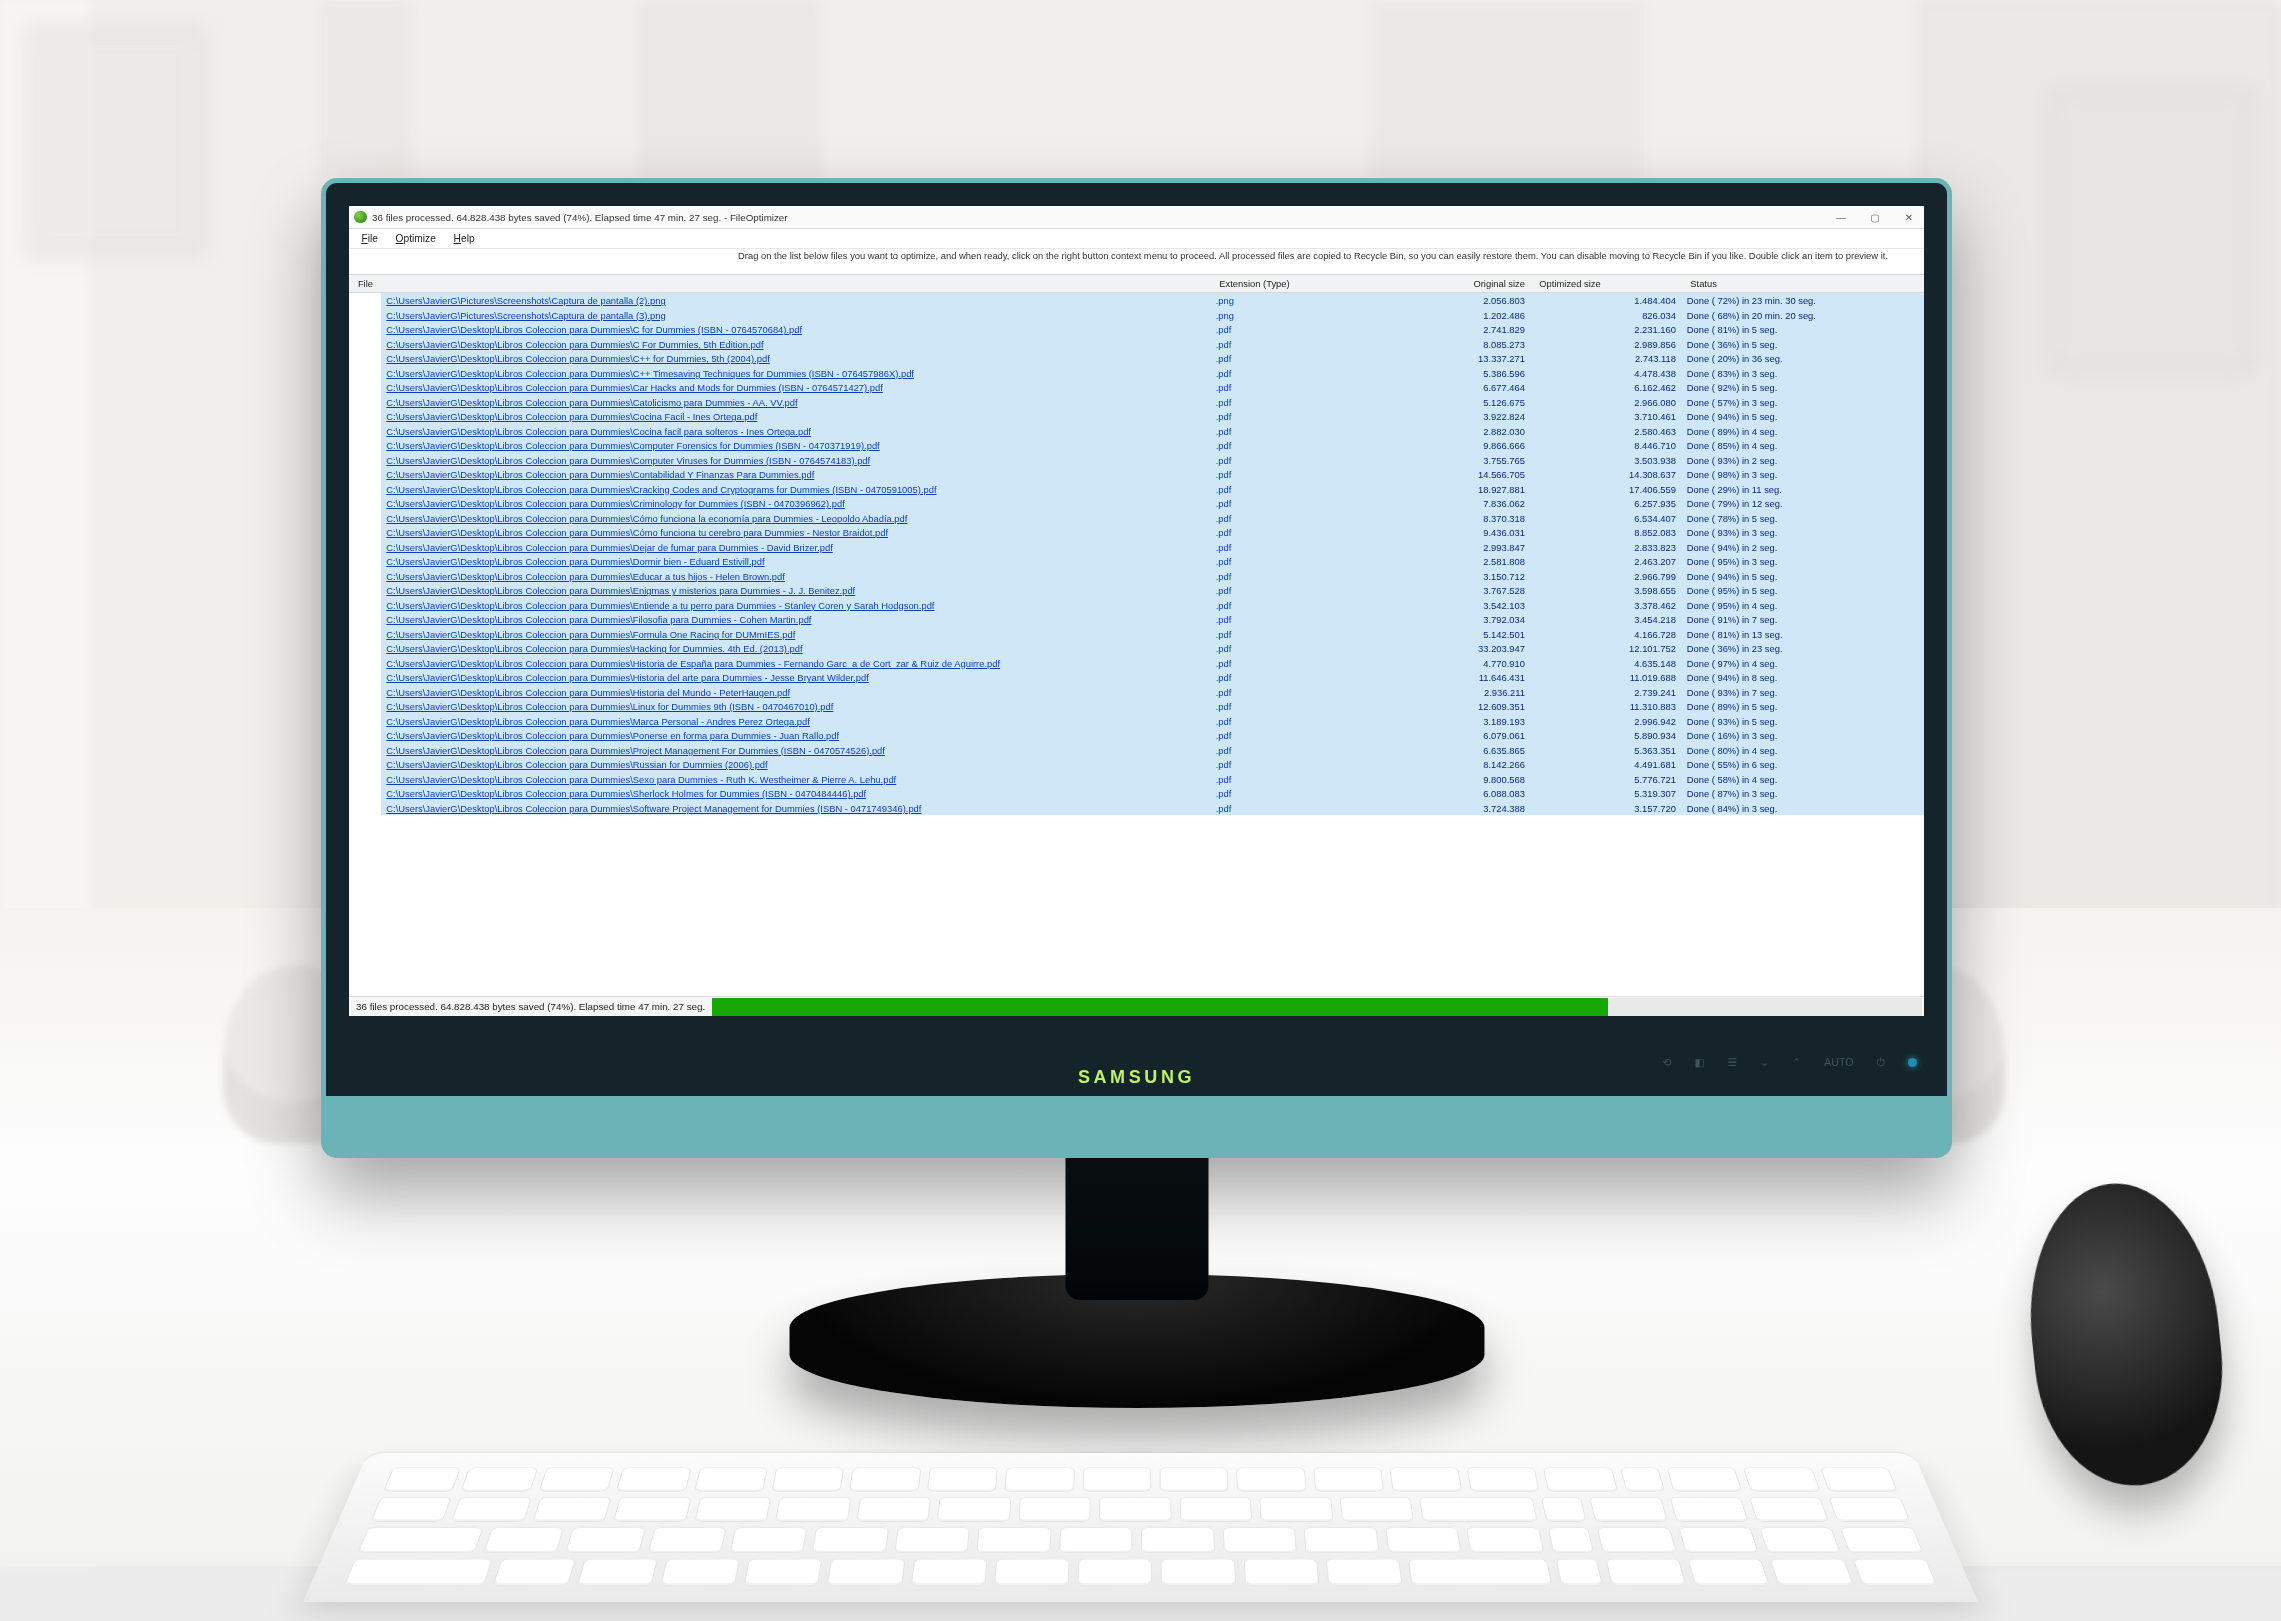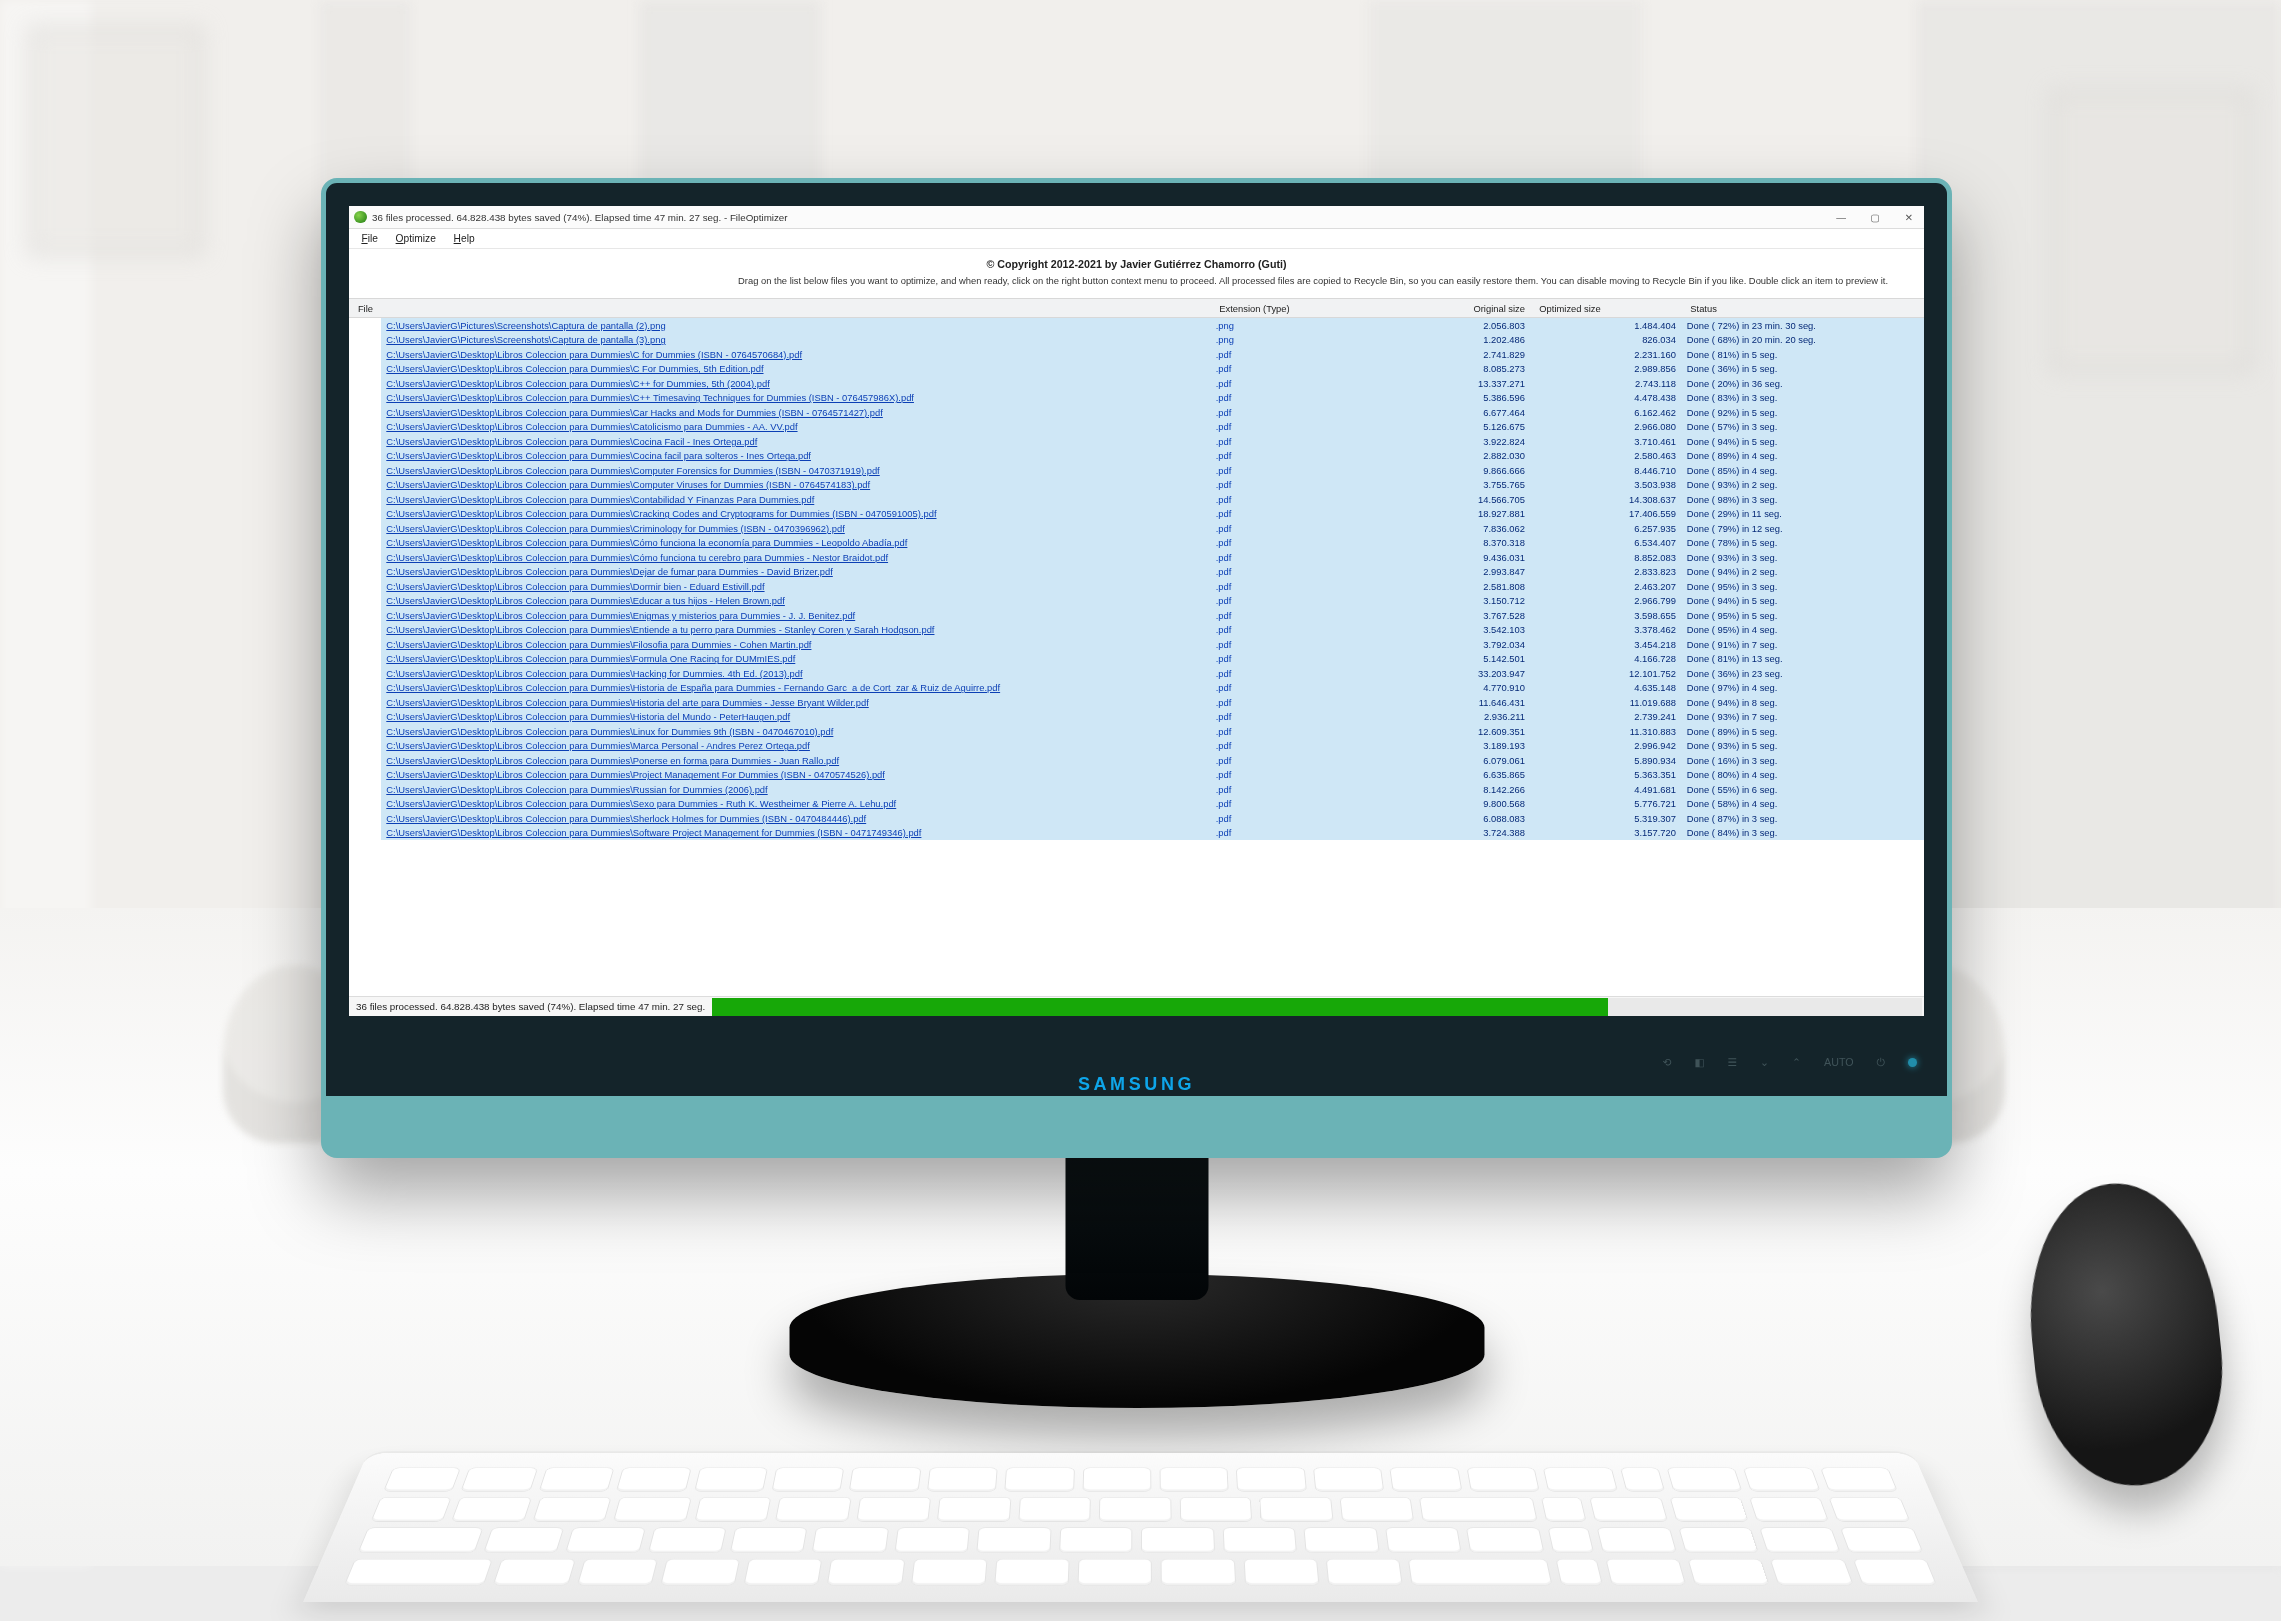--- a/index.html
+++ b/index.html
@@ -97,21 +97,21 @@
   .bezel {
     position:absolute; inset:0;
     background:#14242a;
     border-radius:16px;
     box-shadow:0 36px 71px rgba(0,0,0,.35);
     border:5.3px solid #6bb3b6;
     border-bottom-width:62px;
   }
   .monitor .logo {
     position:absolute; left:50%; transform:translateX(-50%);
-    bottom:1px; color:#0ea5e9; letter-spacing:3.6px; font-size:18px;
+    bottom:8px; color:#bef264; letter-spacing:3.6px; font-size:18px;
     font-weight:600; font-family:Arial,sans-serif;
   }
   .screen {
     position:absolute; left:23px; right:23px; top:23px; bottom:80px;
     background:#fff; overflow:hidden;
   }
 
   .stand-neck {
     position:absolute; left:50%; transform:translateX(-50%);
     top:971px; width:143px; height:151px;
@@ -223,21 +223,20 @@
               <span class="win-btn">✕</span>
             </div>
           </div>
 
           <div class="menubar">
             <span class="menu-item"><span class="ul">F</span><span>ile</span></span>
             <span class="menu-item"><span class="ul">O</span><span>ptimize</span></span>
             <span class="menu-item"><span class="ul">H</span><span>elp</span></span>
           </div>
 
-          <div class="heading">© Copyright 2012-2021 by Javier Gutiérrez Chamorro (Guti)</div>
           <div class="instructions">Drag on the list below files you want to optimize, and when ready, click on the right button context menu to proceed. All processed files are copied to Recycle Bin, so you can easily restore them. You can disable moving to Recycle Bin if you like. Double click an item to preview it.</div>
 
           <div class="grid-head">
             <div>File</div>
             <div>Extension (Type)</div>
             <div style="text-align:right;padding-right:10.7px;">Original size</div>
             <div style="padding-right:10.7px;">Optimized size</div>
             <div>Status</div>
           </div>
 

